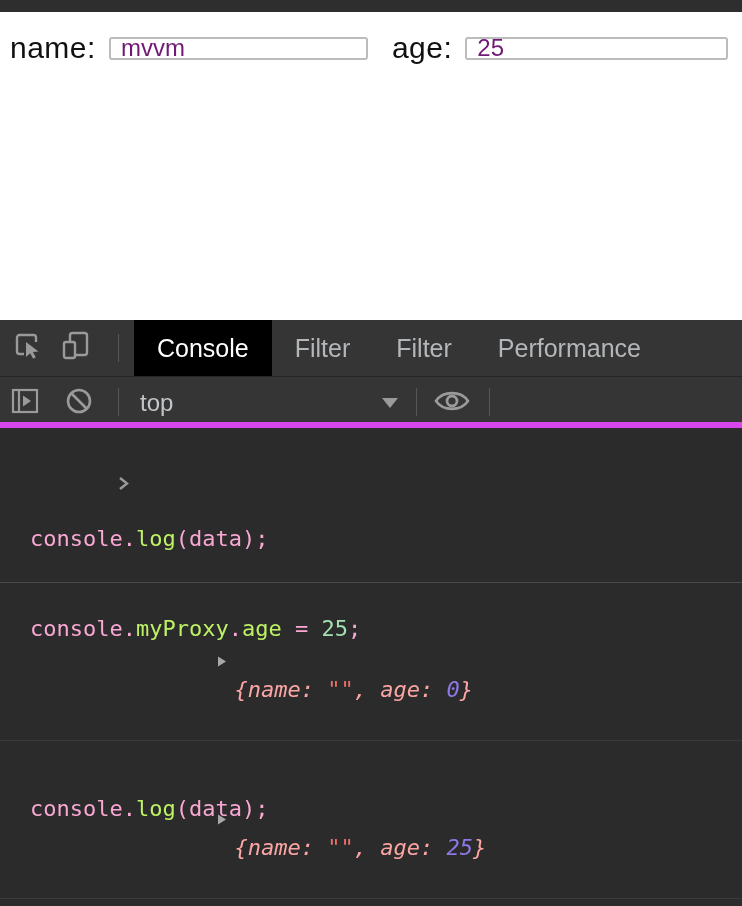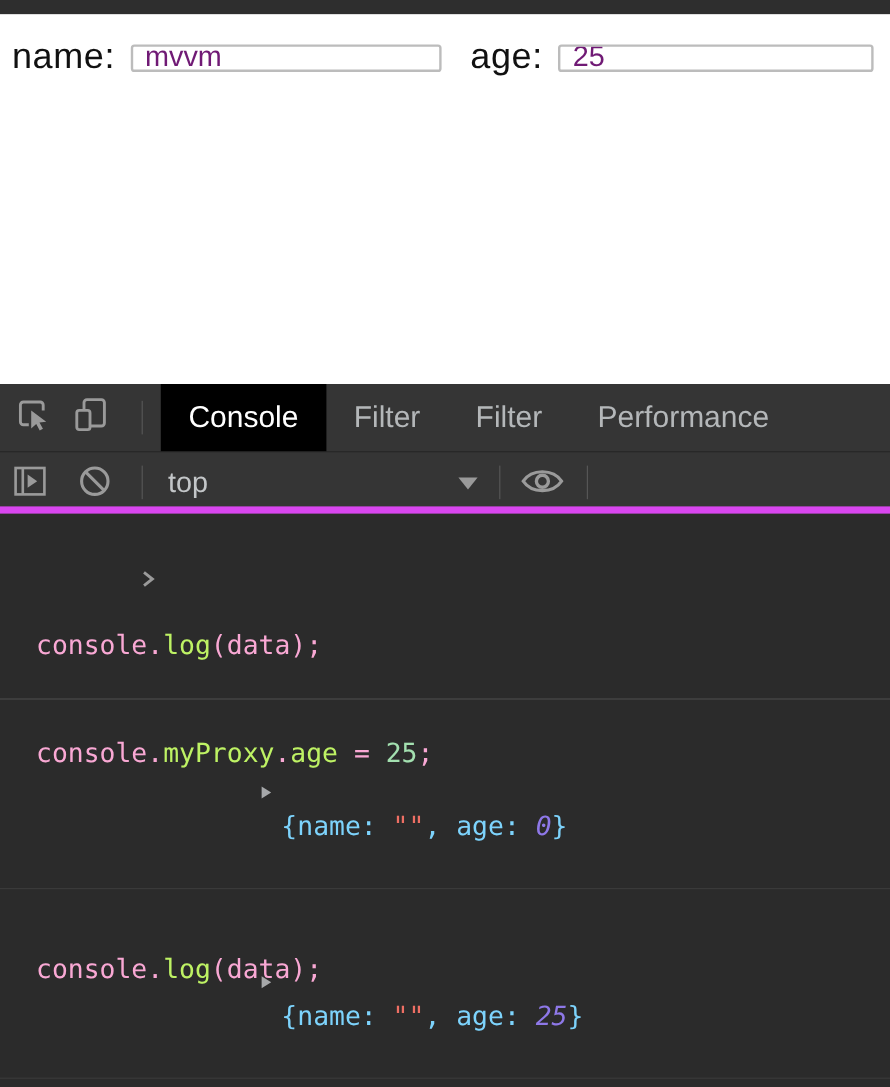--- a/index.html
+++ b/index.html
@@ -65,21 +65,21 @@
     white-space: pre; }
   .crow { position: relative; padding: 8px 0 8px 30px; line-height: 28px;
     border-bottom: 1px solid #3a3a3a; white-space: pre; }
   .crow.ret { padding-top: 5px; padding-bottom: 5px; }
   .gut { position: absolute; left: 10px; top: 11px; }
   .echo-block .gut { top: 12px; }
 
   .tok-plain { color: #f9a8d4; }
   .tok-prop  { color: #bef264; }
   .tok-numg  { color: #a3e0b0; }
-  .prev { color: #7dd3fc; }
+  .prev { font-style: italic; color: #fca5a5; }
   .tok-str { font-style: italic; color: #ee6f64; }
   .tok-num { font-style: italic; color: #8e78e8; }
   .tri { display: inline-block; margin: 0 6px 0 0; vertical-align: 1px; }
 </style>
 </head>
 <body>
 
 <div class="topbar"></div>
 
 <div class="page">

